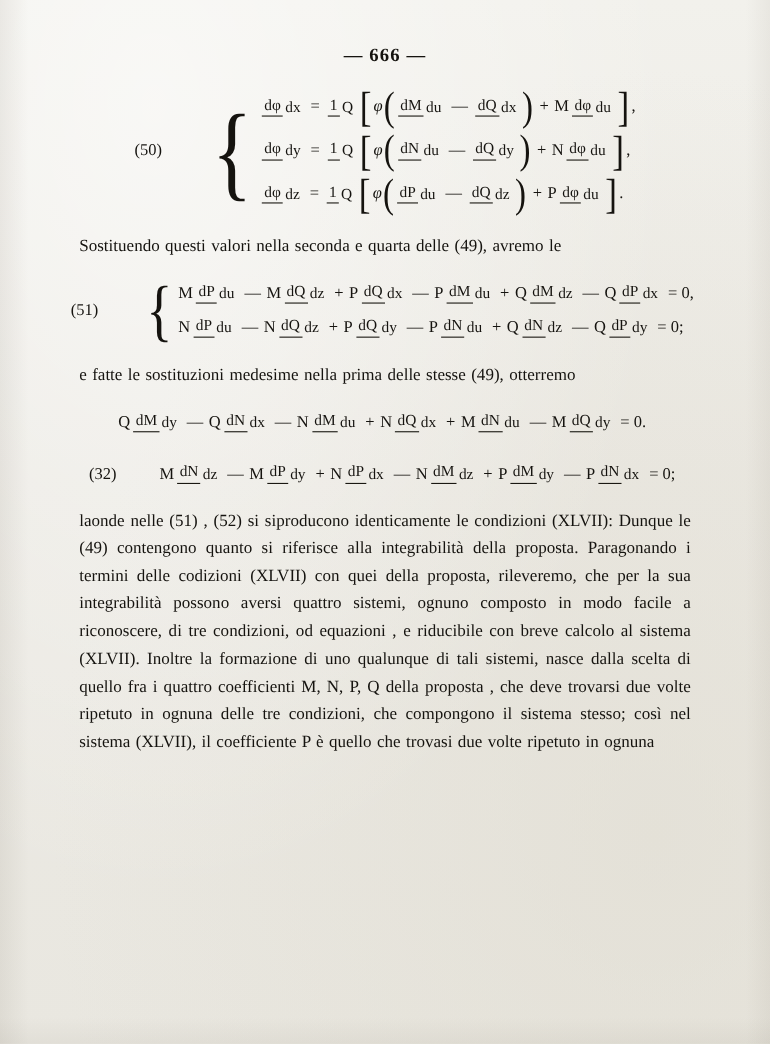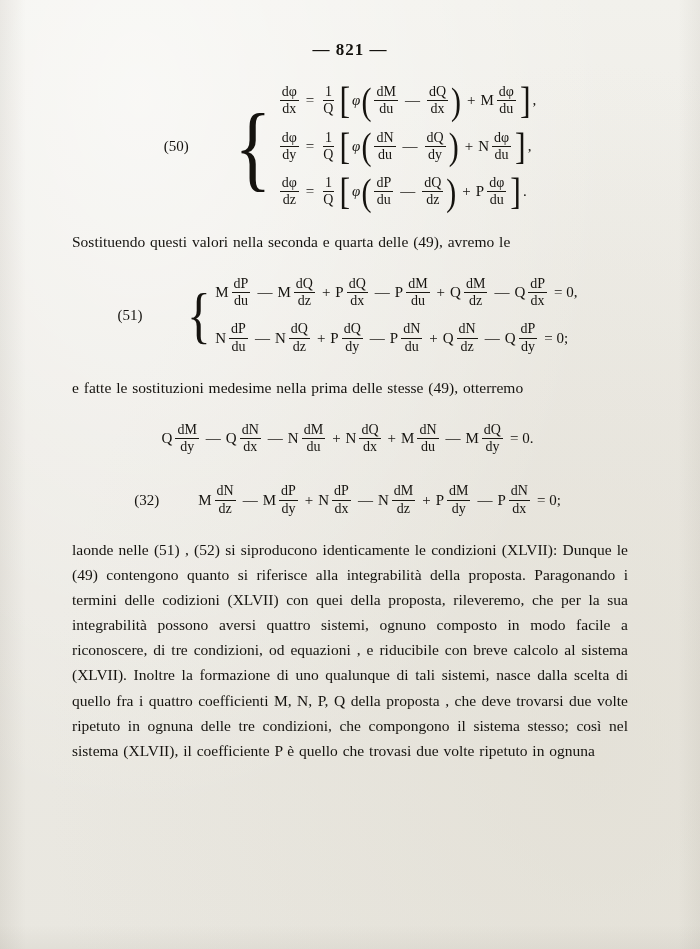--- a/index.html
+++ b/index.html
@@ -54,22 +54,22 @@
     font-size: 15.5px;
     line-height: 1.62;
     margin: 14px 0;
     text-align: justify;
     text-align-last: left;
     word-spacing: 1px;
     font-family: Liberation Serif, serif;
   }
   .frac {
     display: inline-flex;
-    flex-direction: column;
-    align-items: center;
+    flex-direction: row;
+    align-items: flex-end;
     vertical-align: middle;
     margin: 0 2px;
     line-height: 1.02;
   }
   .frac .num {
     border-bottom: 1px solid #1a1812;
     padding: 0 2px 1px 2px;
     font-size: 14px;
   }
   .frac .den {
@@ -144,21 +144,21 @@
   }
   .single-eq .tag-left { width: 58px; }
   .varphi { font-style: italic; }
 </style>
 </head>
 <body>
 
 <div class="page">
   <div class="content">
 
-    <div class="page-number">— 821 —</div>
+    <div class="page-number">— 666 —</div>
 
     <div class="eq-block">
       <div class="tag-left">(50)</div>
       <div class="brace-group">
         <span class="brace">{</span>
         <div class="eqs">
 
           <div class="eqline">
             <span class="frac">
                 <span class="num">dφ</span>

